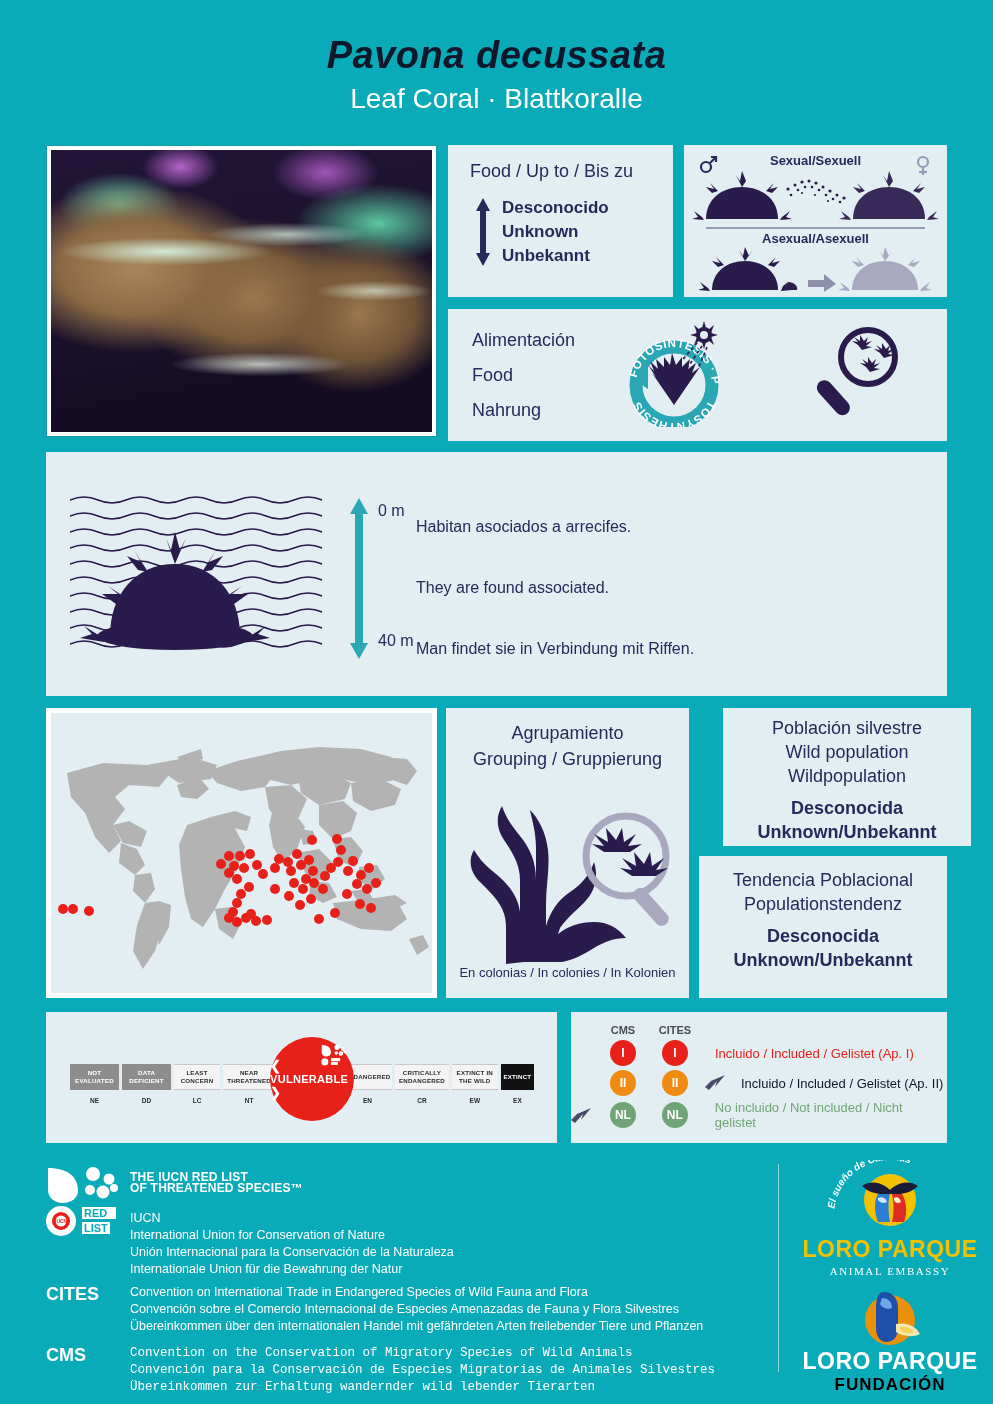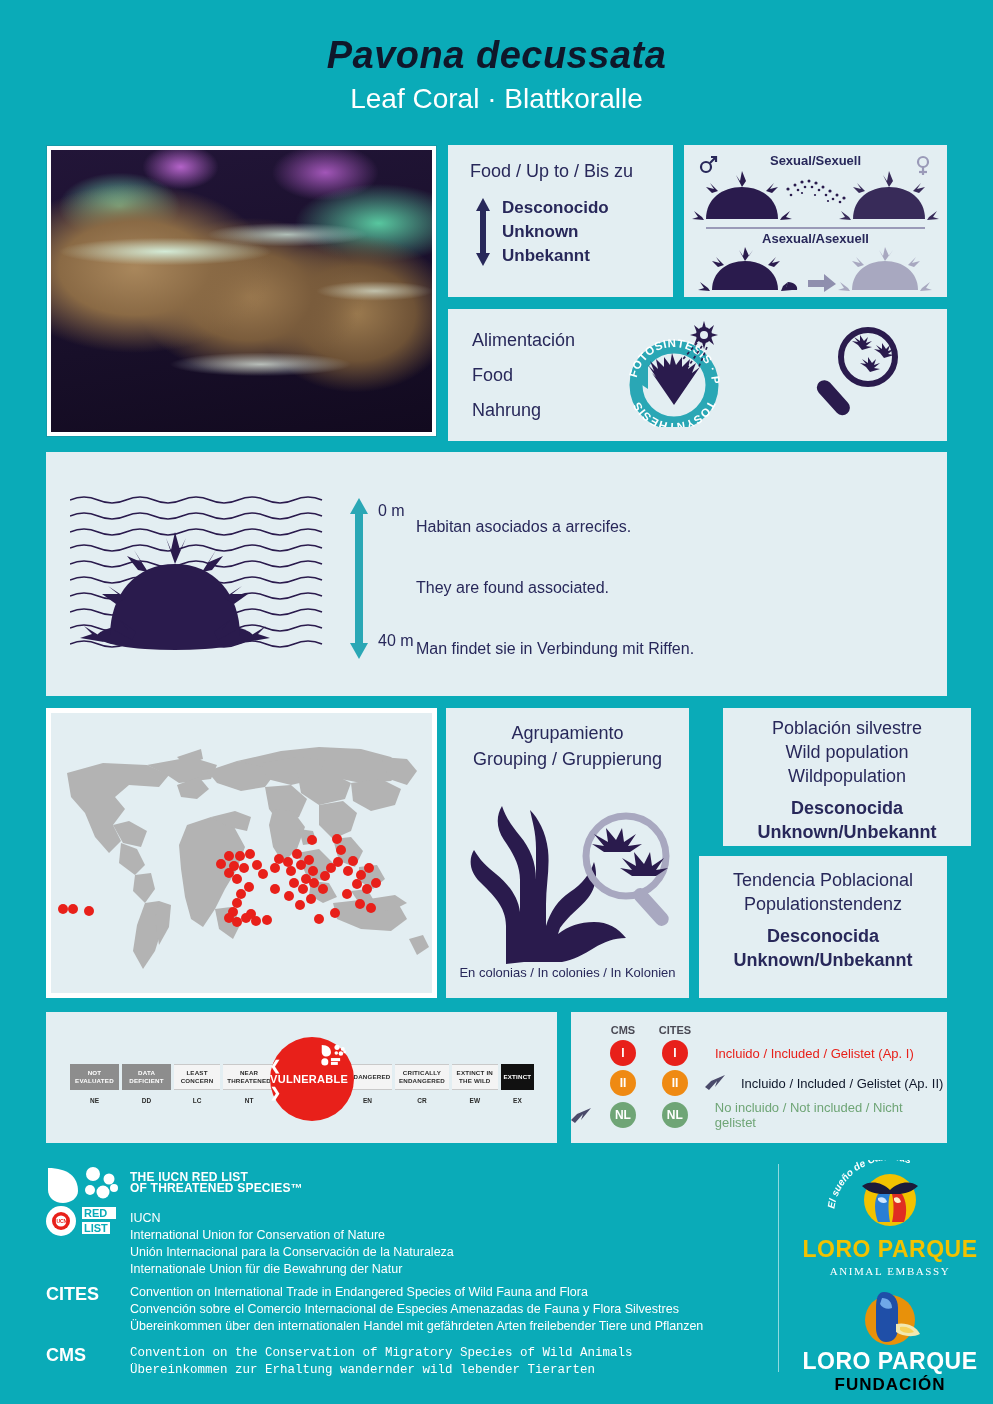--- a/index.html
+++ b/index.html
@@ -661,20 +661,21 @@
         <div>Convention on International Trade in Endangered Species of Wild Fauna and Flora</div>
         <div>Convención sobre el Comercio Internacional de Especies Amenazadas de Fauna y Flora Silvestres</div>
         <div>Übereinkommen über den internationalen Handel mit gefährdeten Arten freilebender Tiere und Pflanzen</div>
       </div>
     </div>
 
     <div class="ft-group" style="margin-top:10px;">
       <div class="ft-key" style="font-size:18px;top:0;">CMS</div>
       <div class="ft-lines" style="margin-left:84px;font-family:Liberation Mono, monospace;">
         <div>Convention on the Conservation of Migratory Species of Wild Animals</div>
+        <div>Convención para la Conservación de Especies Migratorias de Animales Silvestres</div>
         <div>Übereinkommen zur Erhaltung wandernder wild lebender Tierarten</div>
       </div>
     </div>
   </div>
 
   <div id="footer-divider"></div>
 
   <div id="footer-right">
 
     <div style="position:relative;height:112px;text-align:center;">

